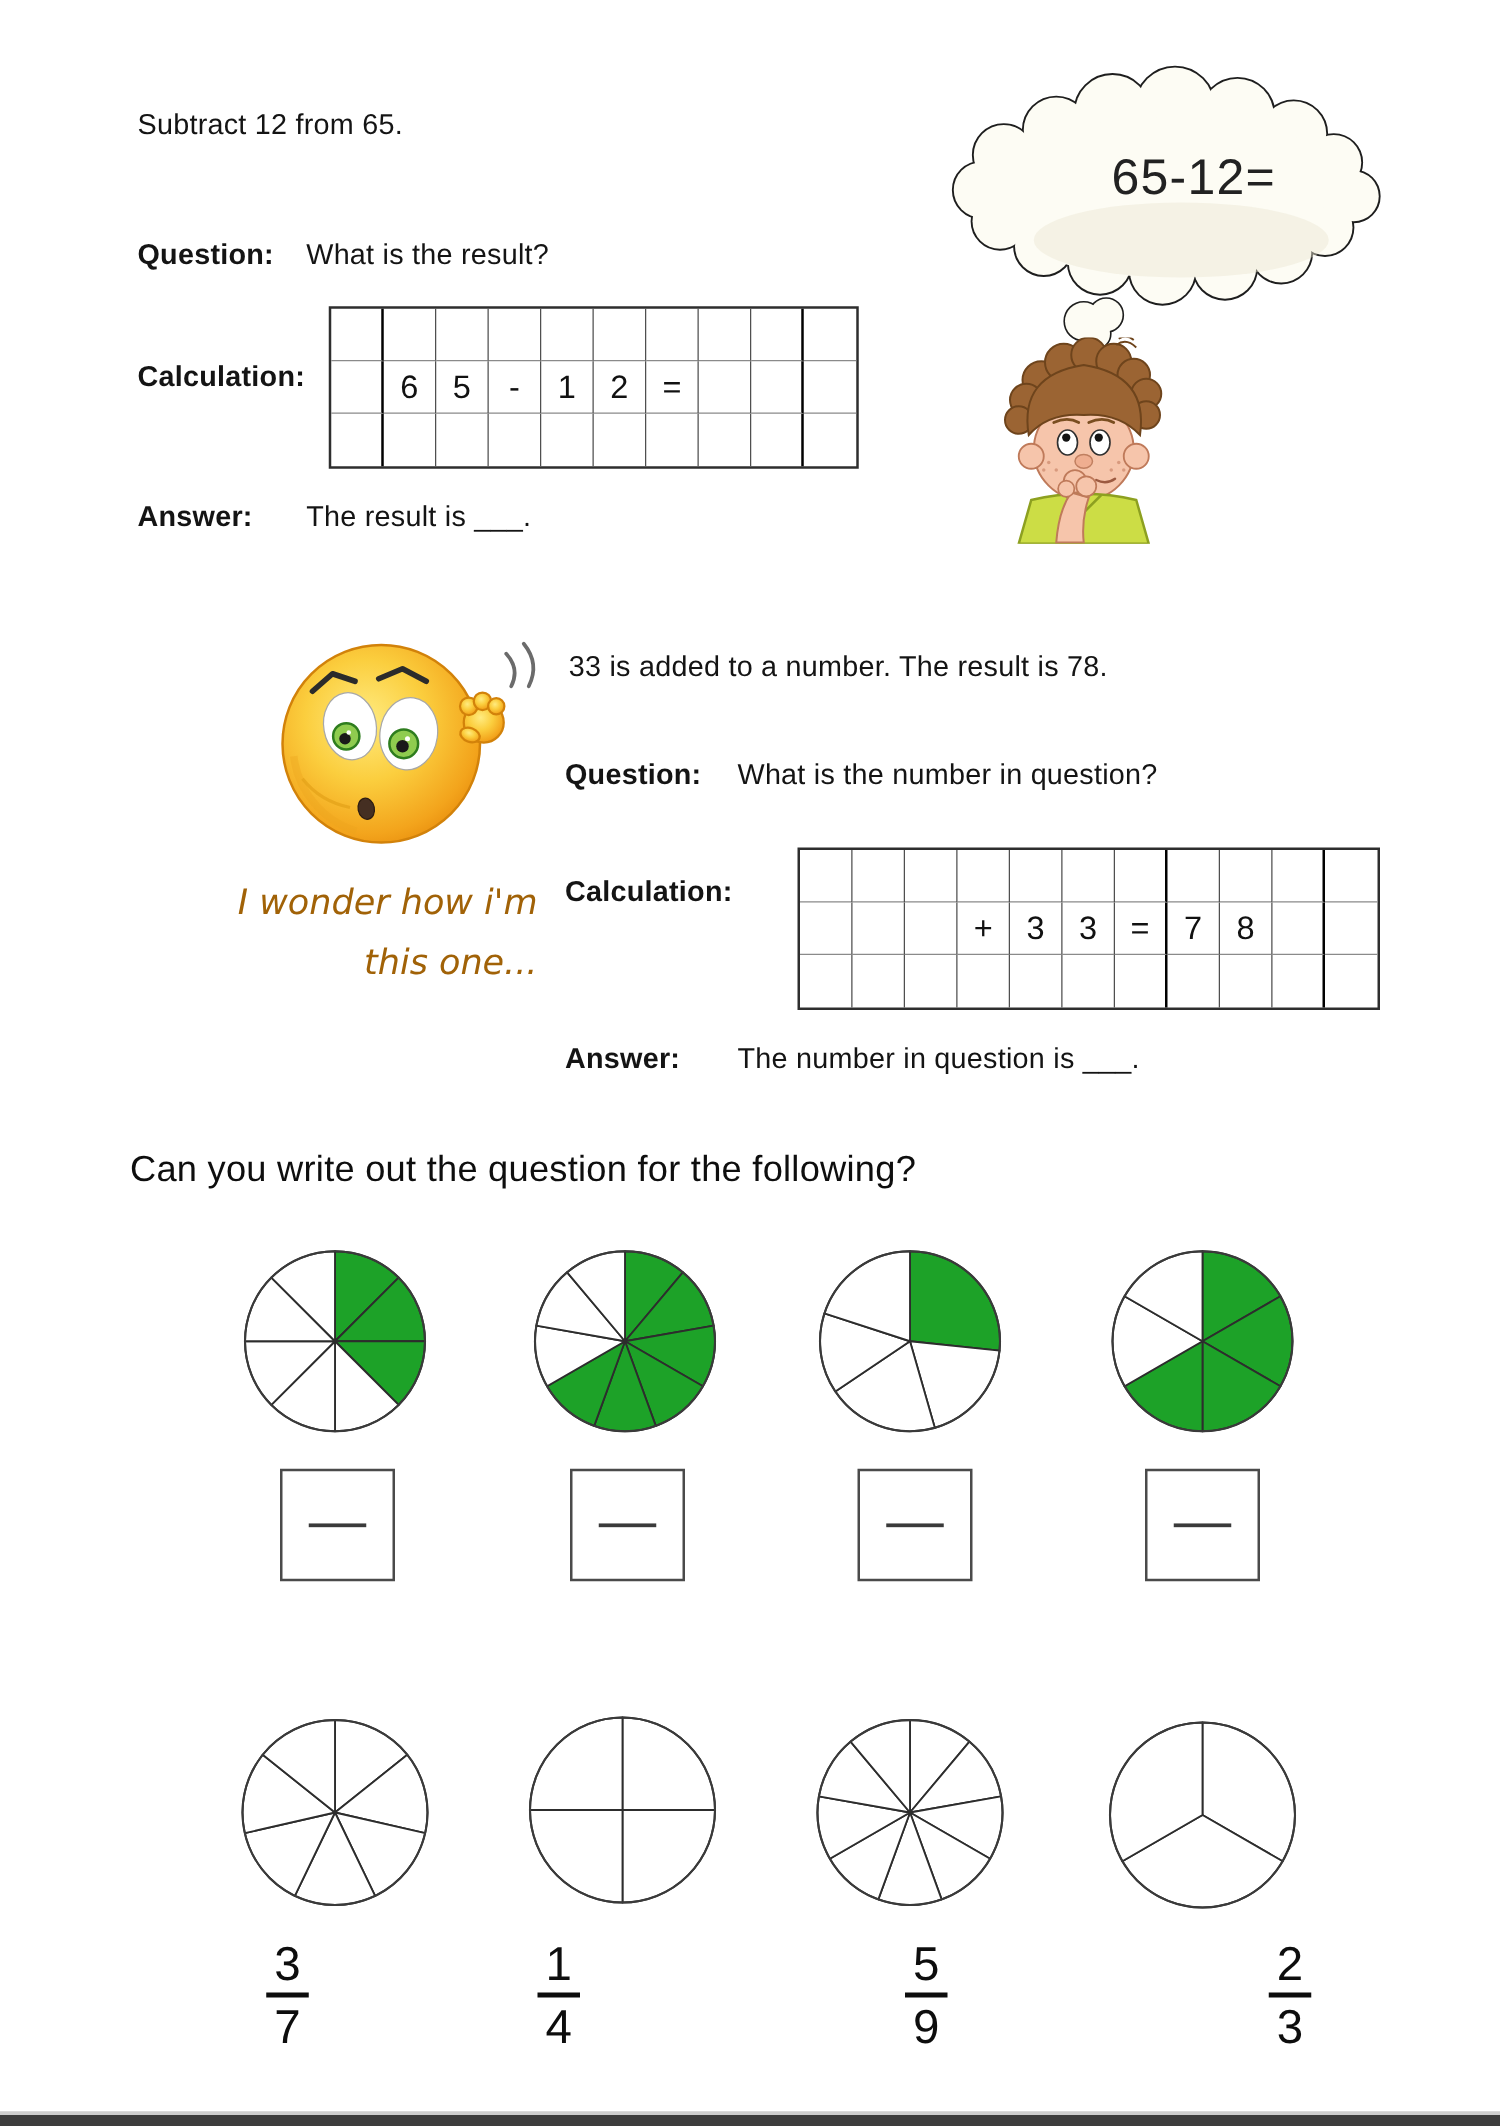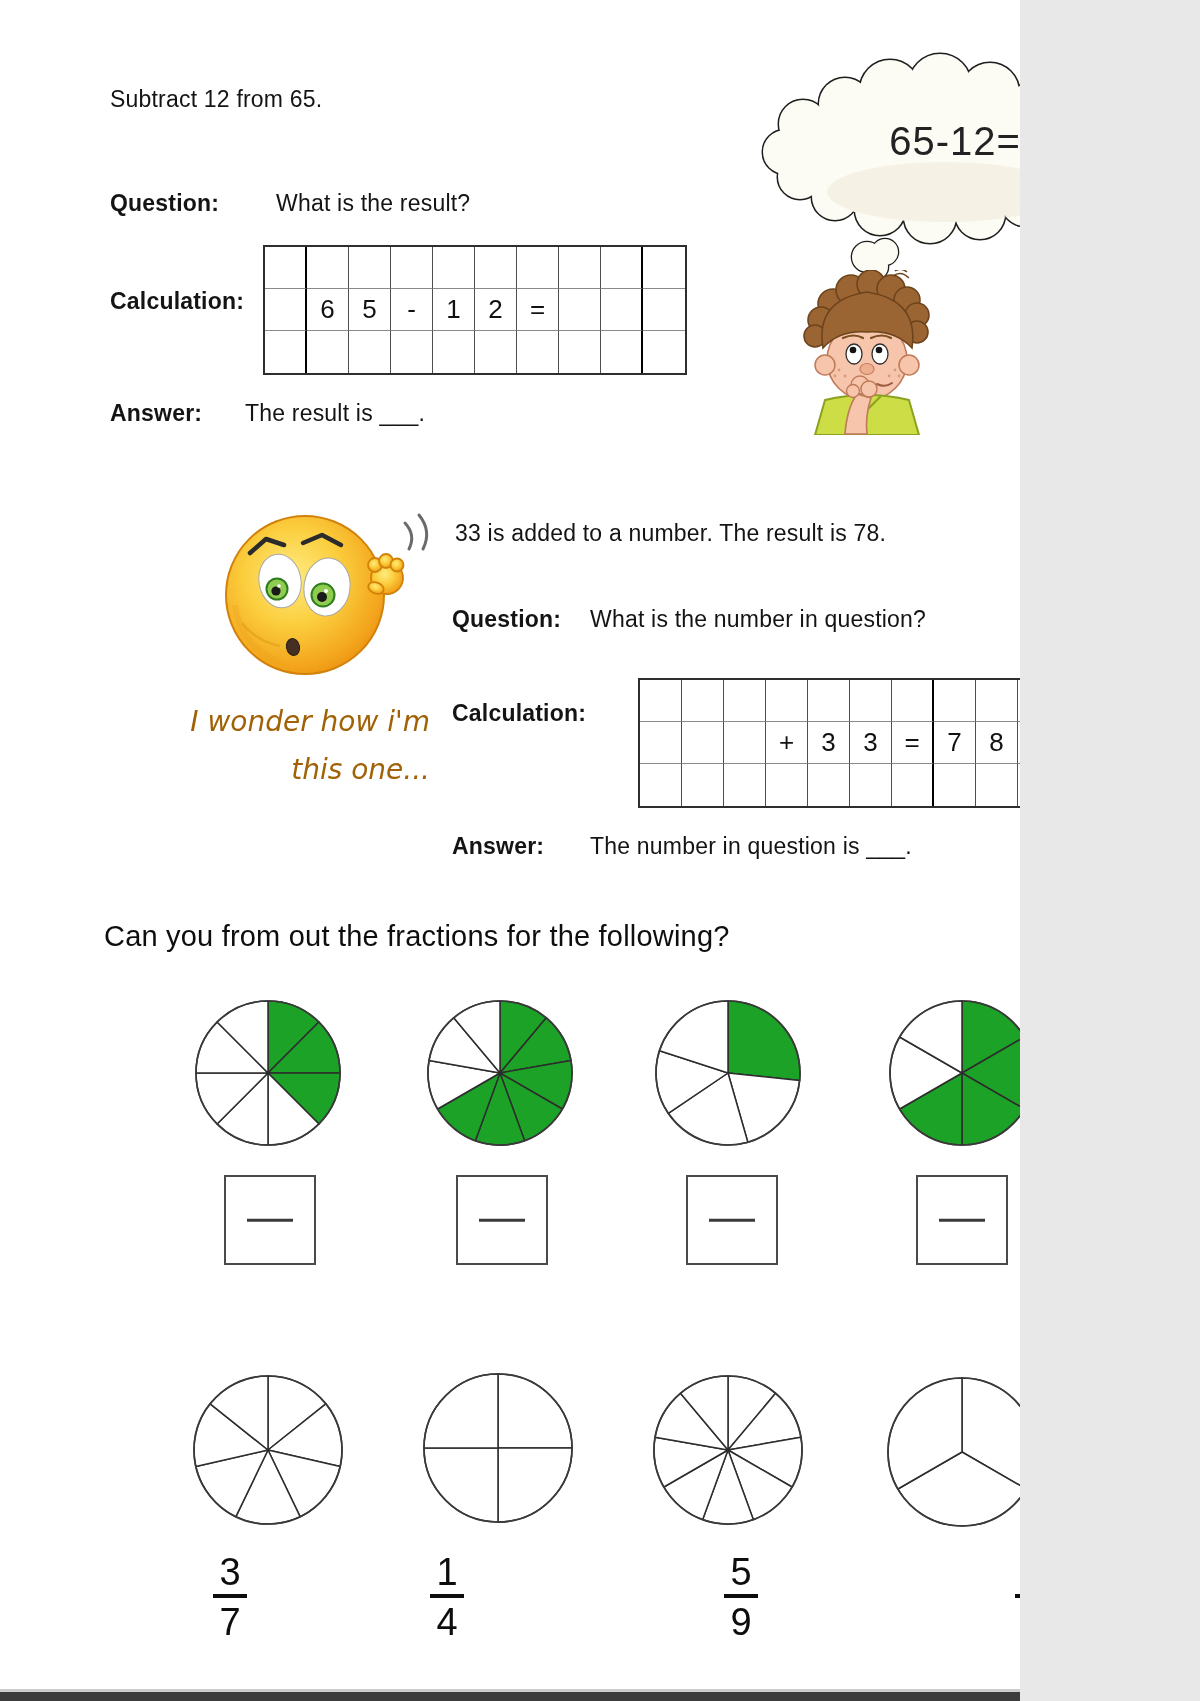--- a/index.html
+++ b/index.html
@@ -1,16 +1,16 @@
 <!DOCTYPE html>
 <html><head>
 <meta charset="utf-8">
 <style>
   html,body{margin:0;padding:0;background:#e8e8e8;}
-  .page{position:relative;width:1020px;height:1701px;background:#ffffff;overflow:hidden;
+  .page{position:relative;width:1200px;height:1701px;background:#ffffff;overflow:hidden;
         font-family:"Liberation Sans",sans-serif;color:#121212;}
   .abs{position:absolute;}
   .body-text{font-size:23px;letter-spacing:.2px;color:#141414;white-space:nowrap;}
   .lbl{font-weight:700;}
   .heading{font-size:29px;letter-spacing:.2px;color:#0e0e0e;white-space:nowrap;}
   .calc-grid{position:absolute;border:2px solid #2e2e2e;background:#fff;}
   .grid-row{display:flex;}
   .gcell{width:42px;height:42px;box-sizing:border-box;border-right:1.3px solid #4f4f4f;
          border-bottom:1.3px solid #8a8a8a;display:flex;align-items:center;justify-content:center;
          font-size:26px;color:#111;}
@@ -29,21 +29,21 @@
                 background:linear-gradient(#cdcdcd 0 3px,#3c3c3c 3px);}
 </style>
 </head>
 <body>
 
 <div class="page">
 
   <div class="abs body-text" style="left:110px;top:86px;">Subtract 12 from 65.</div>
 
   <div class="abs body-text lbl" style="left:110px;top:190px;">Question:</div>
-  <div class="abs body-text" style="left:245px;top:190px;margin-left:31px;">What is the result?</div>
+  <div class="abs body-text" style="left:245px;top:190px;">What is the result?</div>
 
   <div class="abs body-text lbl" style="left:110px;top:288px;">Calculation:</div>
   <div class="calc-grid" style="left:263px;top:245px;">
       <div class="grid-row">
         <div class="gcell thick"></div>
         <div class="gcell"></div>
         <div class="gcell"></div>
         <div class="gcell"></div>
         <div class="gcell"></div>
         <div class="gcell"></div>
@@ -281,21 +281,21 @@
         <div class="gcell"></div>
         <div class="gcell"></div>
         <div class="gcell thick"></div>
         <div class="gcell"></div>
       </div>
     </div>
 
   <div class="abs body-text lbl" style="left:452px;top:833px;">Answer:</div>
   <div class="abs body-text" style="left:590px;top:833px;">The number in question is ___.</div>
 
-  <div class="abs heading" style="left:104px;top:920px;">Can you from out the fractions for the following?</div>
+  <div class="abs heading" style="left:104px;top:920px;">Can you write out the question for the following?</div>
 
   <svg class="pie" style="left:188px;top:993px;" width="160" height="160" viewBox="0 0 160 160">
       <path d="M 80,80 L 80.00,8.00 A 72,72 0 0 1 130.91,29.09 Z" fill="#1da228" stroke="#2d2d2d" stroke-width="1.5" stroke-linejoin="round"></path>
       <path d="M 80,80 L 130.91,29.09 A 72,72 0 0 1 152.00,80.00 Z" fill="#1da228" stroke="#2d2d2d" stroke-width="1.5" stroke-linejoin="round"></path>
       <path d="M 80,80 L 152.00,80.00 A 72,72 0 0 1 130.91,130.91 Z" fill="#1da228" stroke="#2d2d2d" stroke-width="1.5" stroke-linejoin="round"></path>
       <path d="M 80,80 L 130.91,130.91 A 72,72 0 0 1 80.00,152.00 Z" fill="#ffffff" stroke="#2d2d2d" stroke-width="1.5" stroke-linejoin="round"></path>
       <path d="M 80,80 L 80.00,152.00 A 72,72 0 0 1 29.09,130.91 Z" fill="#ffffff" stroke="#2d2d2d" stroke-width="1.5" stroke-linejoin="round"></path>
       <path d="M 80,80 L 29.09,130.91 A 72,72 0 0 1 8.00,80.00 Z" fill="#ffffff" stroke="#2d2d2d" stroke-width="1.5" stroke-linejoin="round"></path>
       <path d="M 80,80 L 8.00,80.00 A 72,72 0 0 1 29.09,29.09 Z" fill="#ffffff" stroke="#2d2d2d" stroke-width="1.5" stroke-linejoin="round"></path>
       <path d="M 80,80 L 29.09,29.09 A 72,72 0 0 1 80.00,8.00 Z" fill="#ffffff" stroke="#2d2d2d" stroke-width="1.5" stroke-linejoin="round"></path>

